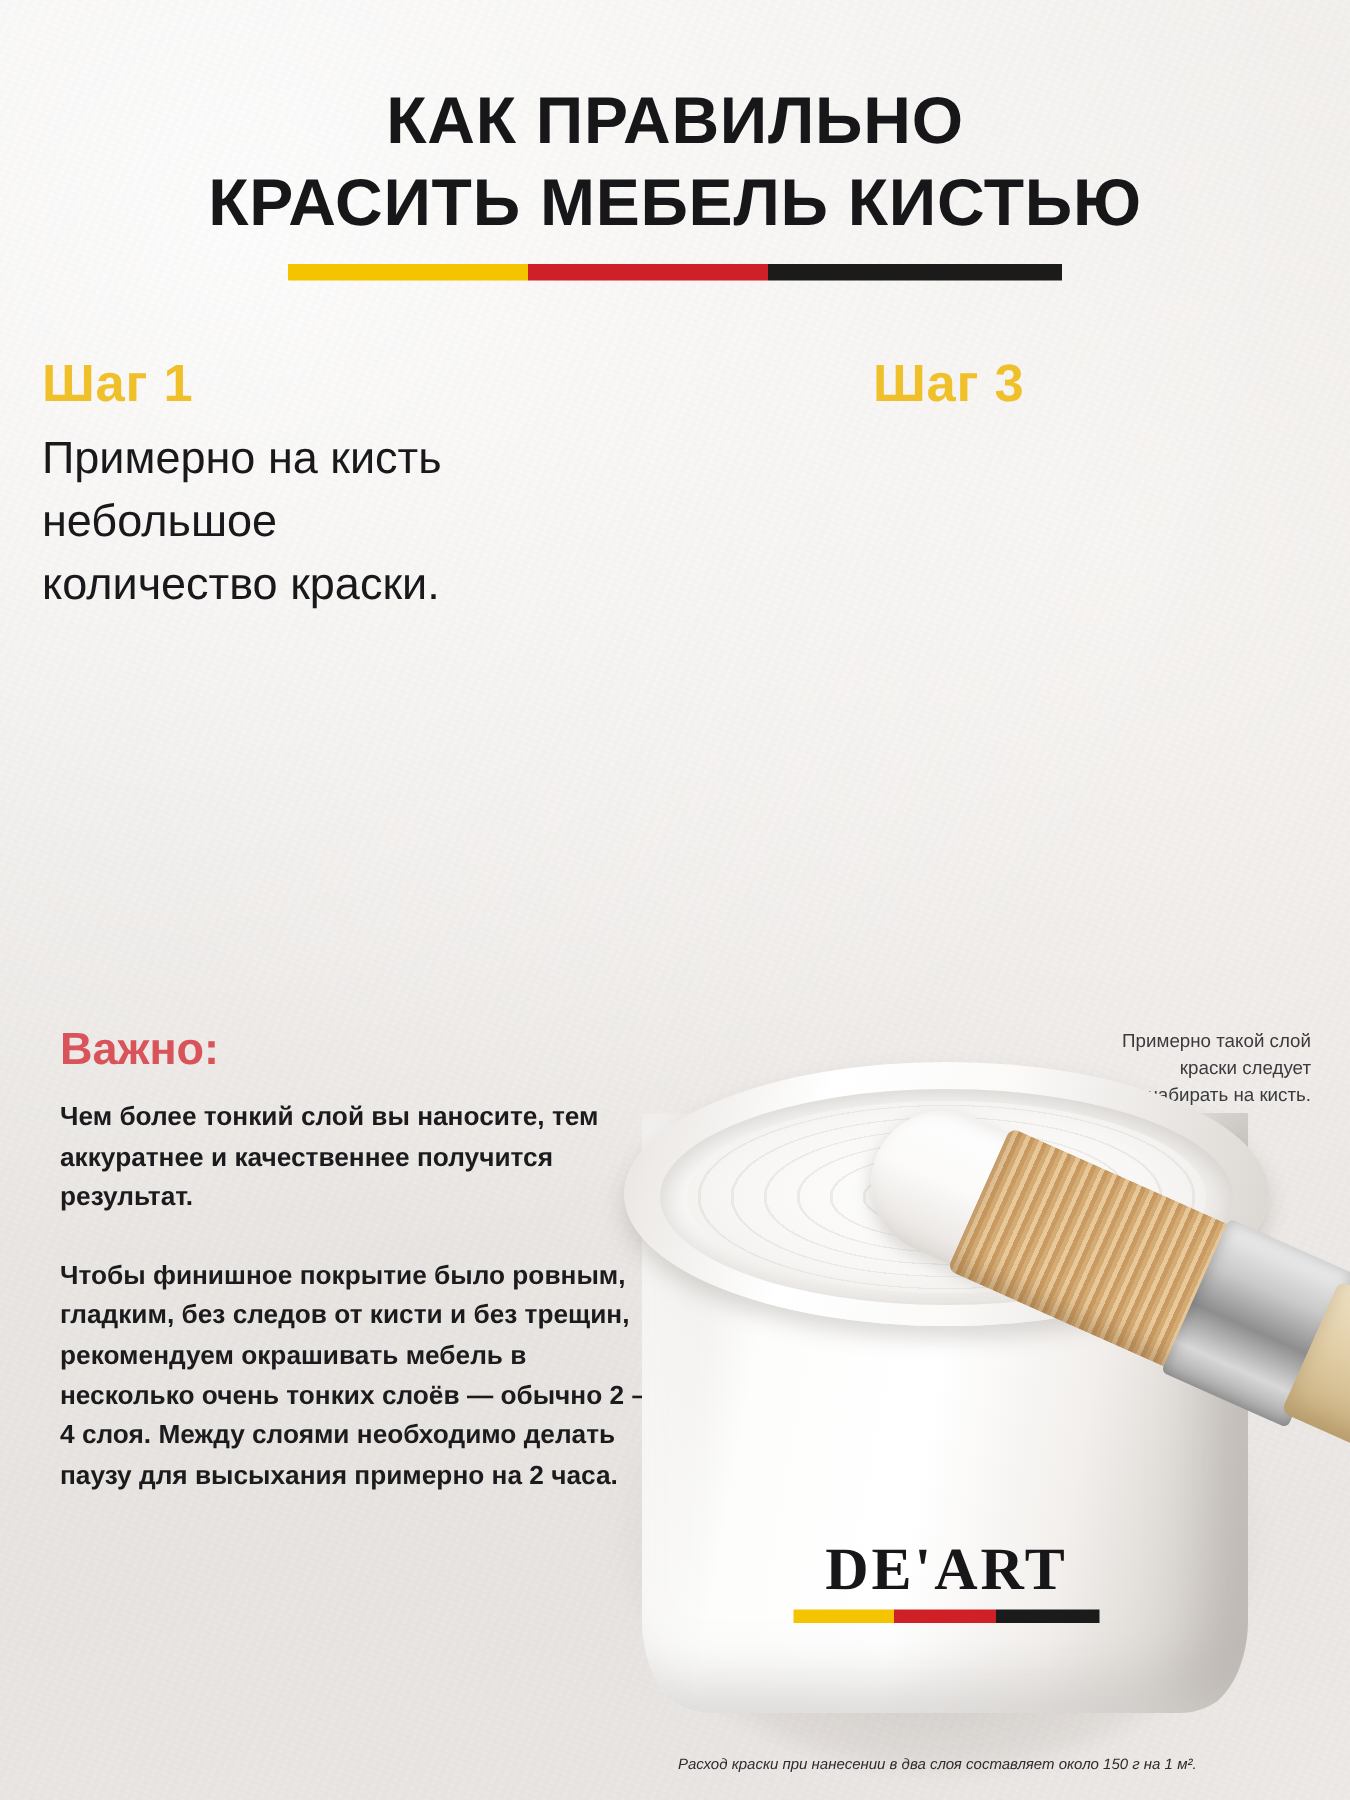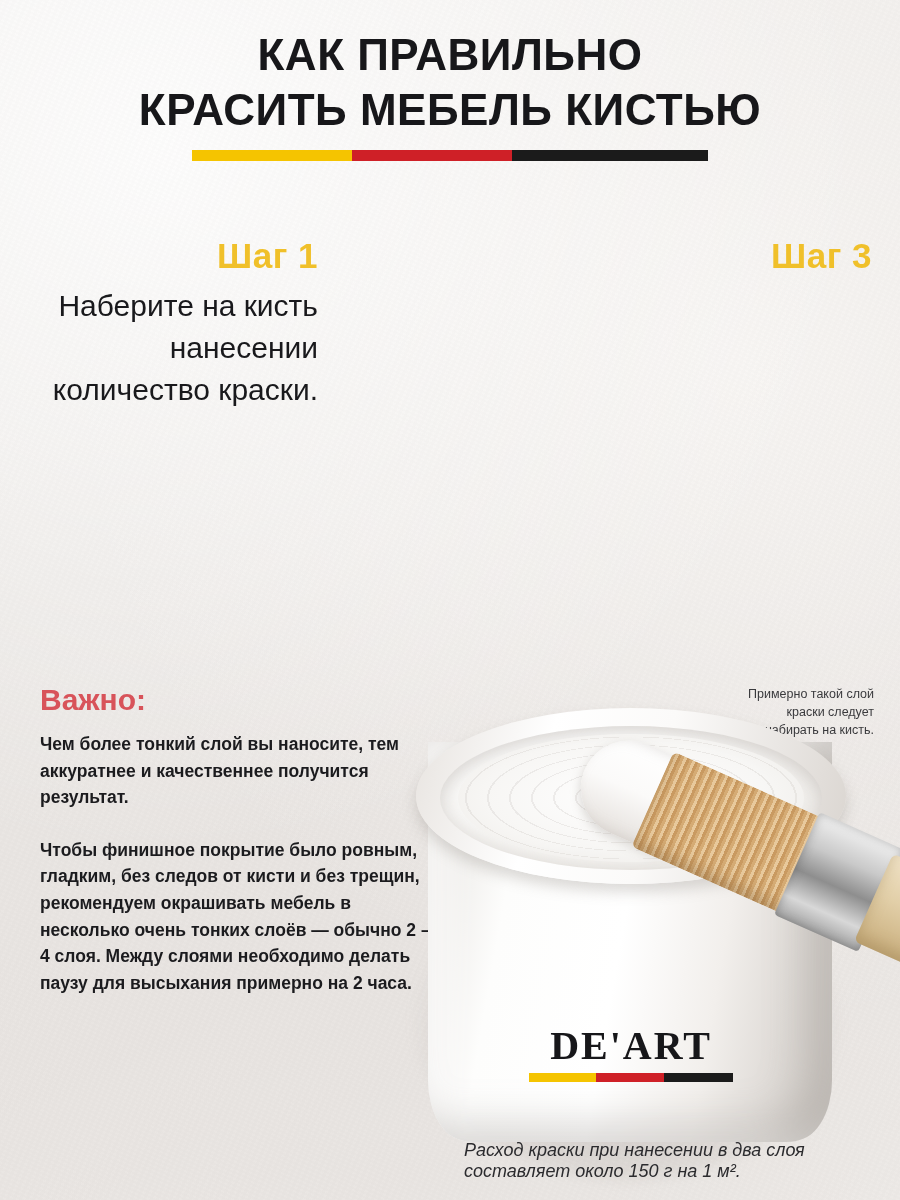--- a/index.html
+++ b/index.html
@@ -31,21 +31,21 @@
     opacity: .5;
     background-image:
       repeating-linear-gradient(23deg, rgba(0,0,0,0.012) 0 2px, rgba(255,255,255,0.012) 2px 4px),
       repeating-linear-gradient(113deg, rgba(0,0,0,0.010) 0 3px, rgba(255,255,255,0.010) 3px 6px);
     pointer-events: none;
   }
 
   
   .header {
     position: absolute;
-    top: 28px;
+    top: 54px;
     left: 0;
     width: 900px;
     text-align: center;
   }
   .title-line {
     font-family: "Liberation Sans", sans-serif;
     font-weight: bold;
     font-size: 44px;
     letter-spacing: 0.5px;
     color: #17171a;
@@ -69,21 +69,21 @@
     top: 236px;
     left: 0;
     width: 900px;
     display: flex;
     justify-content: space-between;
     padding: 0 28px;
     box-sizing: border-box;
   }
   .step {
     width: 290px;
-    text-align: right;
+    text-align: left;
   }
   .step-label {
     font-weight: bold;
     font-size: 35px;
     color: #f0c02a;
     letter-spacing: 0.5px;
     margin-bottom: 9px;
   }
   .step-text {
     font-size: 30px;
@@ -125,25 +125,24 @@
     line-height: 1.42;
     color: #3a3a3d;
   }
 
   
   .footer-note {
     position: absolute;
     left: 452px;
     bottom: 18px;
     width: 430px;
-    font-size: 18px;
+    font-size: 10px;
     font-style: italic;
     color: #2b2b2e;
     text-align: left;
-    margin-left: 12px;
   }
 
   
   .photo {
     position: absolute;
     left: 398px;
     top: 700px;
     width: 502px;
     height: 470px;
   }
@@ -291,21 +290,21 @@
   <div class="title-rule">
     <span class="rule-y"></span>
     <span class="rule-r"></span>
     <span class="rule-k"></span>
   </div>
 </div>
 
 <div class="steps">
   <div class="step">
     <div class="step-label">Шаг 1</div>
-    <div class="step-text">Наберите на кисть нанесении количество краски.</div>
+    <div class="step-text">Примерно на кисть небольшое количество краски.</div>
   </div>
   <div class="step">
     <div class="step-label">Шаг 3</div>
   </div>
 </div>
 
 <div class="important">
   <div class="important-title">Важно:</div>
   <p>Чем более тонкий слой вы наносите, тем аккуратнее и качественнее получится результат.</p>
   <div class="gap"></div>

